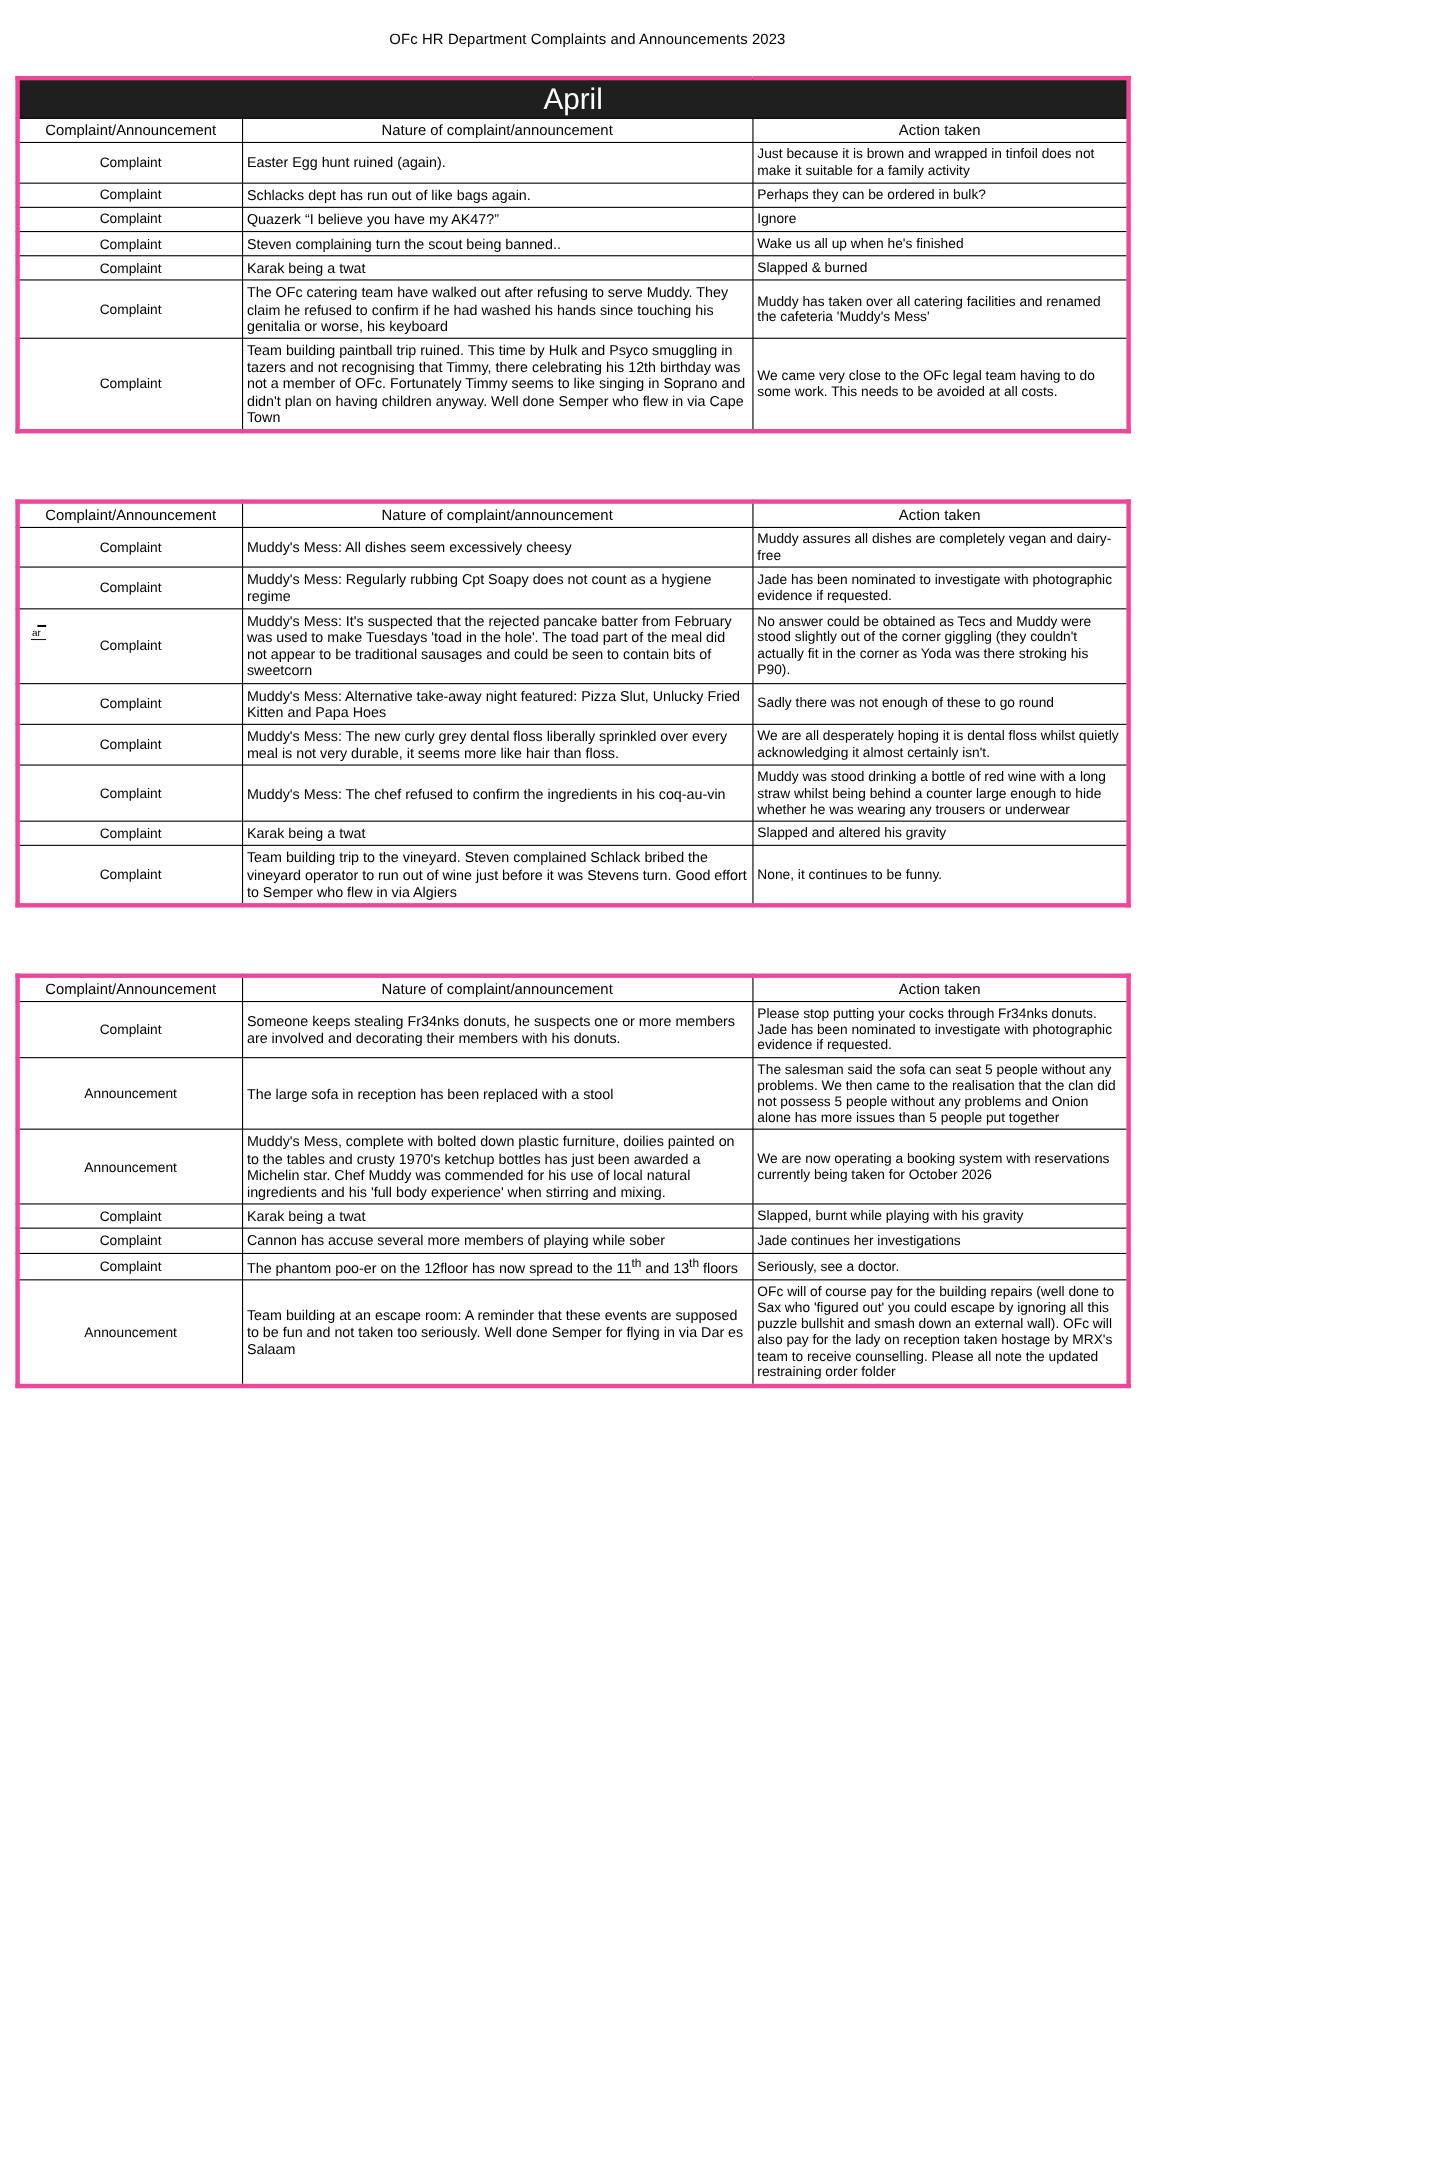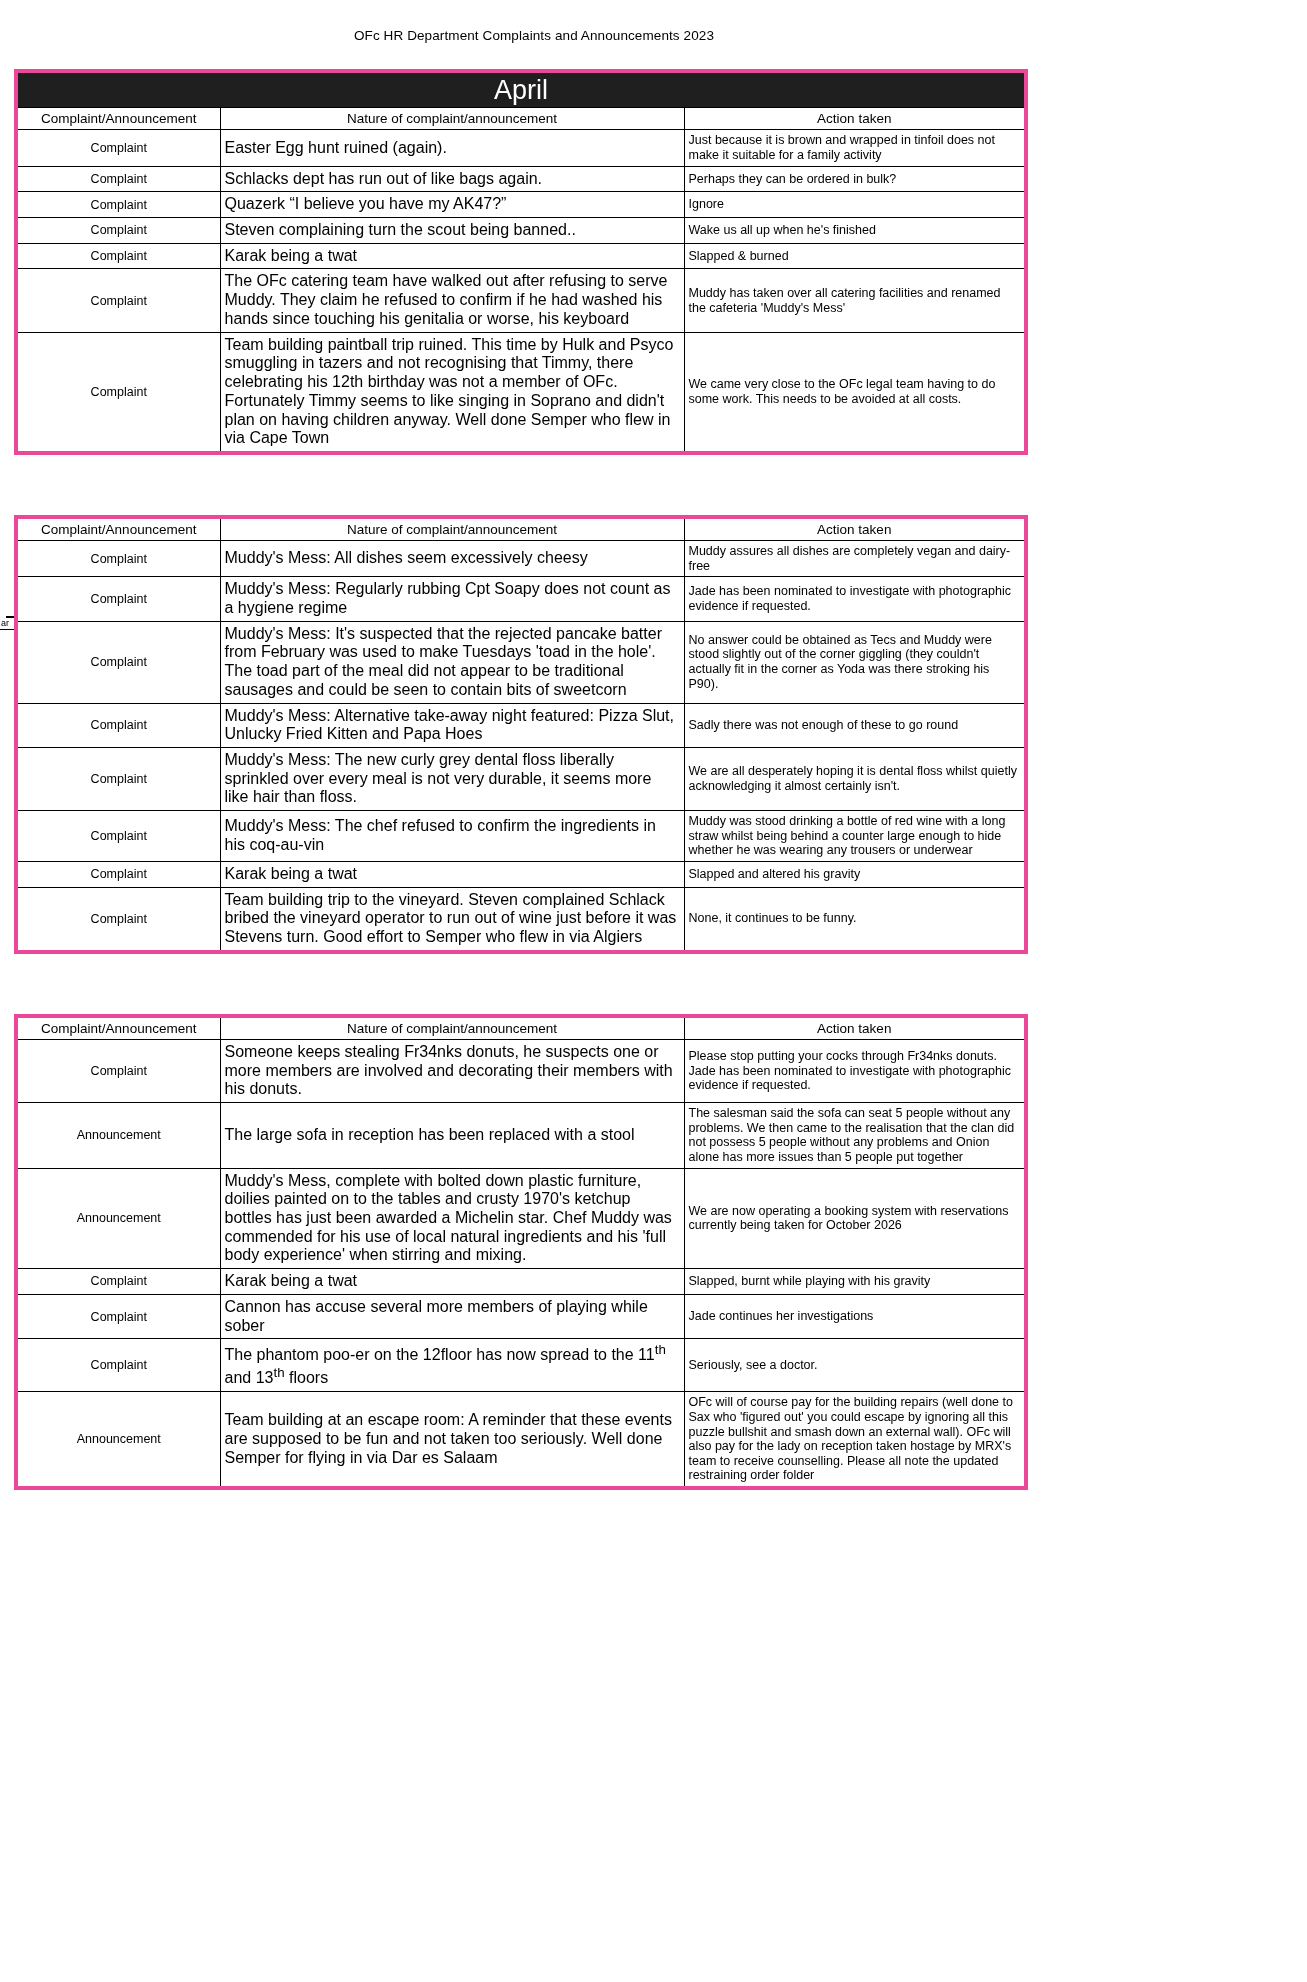--- a/index.html
+++ b/index.html
@@ -76,21 +76,21 @@
     margin-left: 45px;
   }
 
   td.c-type {
     text-align: center;
     font-size: 12.5px;
     vertical-align: middle;
   }
   td.c-nature {
     text-align: left;
-    font-size: 16px;
+    font-size: 13px;
     vertical-align: middle;
     line-height: 1.17;
   }
   td.c-action {
     text-align: left;
     font-size: 12.5px;
     vertical-align: middle;
     line-height: 1.17;
   }
 
@@ -297,19 +297,19 @@
         </tr>
         <tr>
           <td class="c-type">Announcement</td>
           <td class="c-nature">Team building at an escape room: A reminder that these events are supposed to be fun and not taken too seriously. Well done Semper for flying in via Dar es Salaam</td>
           <td class="c-action">OFc will of course pay for the building repairs (well done to Sax who 'figured out' you could escape by ignoring all this puzzle bullshit and smash down an external wall). OFc will also pay for the lady on reception taken hostage by MRX's team to receive counselling. Please all note the updated restraining order folder</td>
         </tr>
       </tbody>
     </table>
   </div>
 
-  <div class="edge-artifact" style="top:616px;">
+  <div class="edge-artifact" style="top:568px;margin-left:28px;">
     <span class="bar"></span>
     <span class="frag">ar</span>
     <span class="line"></span>
   </div>
 
 </div>
 
 </body></html>

